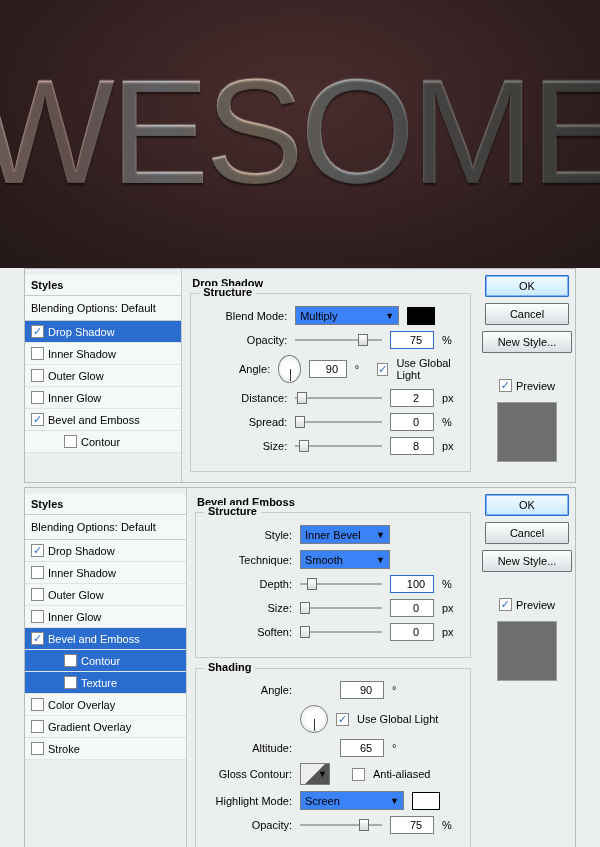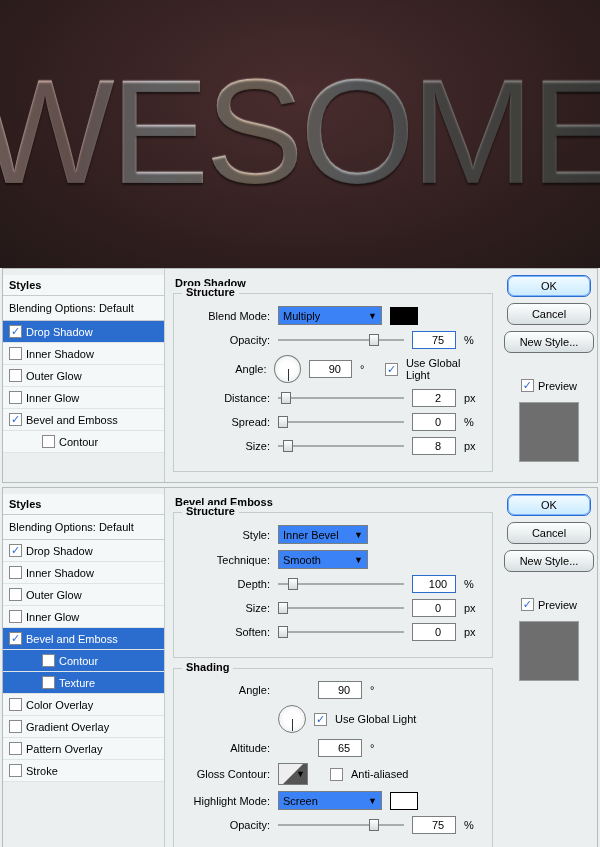--- a/index.html
+++ b/index.html
@@ -29,21 +29,21 @@
     background: linear-gradient(90deg, #d5afa6, #b58c84, #b3b4b8, #c6aa91, #9a9ea1, #746f6c, #6a6962, #4d4f4f);
     -webkit-background-clip: text;
     background-clip: text;
     color: transparent;
     text-shadow: 0 2px 2px rgba(0,0,0,.5), 0 -1px 1px rgba(255,255,255,.15);
     transform: translateY(-2px);
     white-space: nowrap;
   }
   .dialog {
     position: relative;
-    width: 596px;
+    width: 552px;
     margin: 0 auto;
     background: #eceff0;
     border: 1px solid #b6bcbc;
     display: flex;
   }
   .dialog + .dialog { margin-top: 4px; }
   .styles-col {
     width:162px;
     border-right: 1px solid #c6cccc;
     padding: 6px 0 6px 0;
@@ -172,21 +172,21 @@
     width:96px;
     padding:6px;
     display:flex;
     flex-direction:column;
     align-items:center;
     gap:6px;
   }
   .btn {
     width:84px; height:22px;
     border:1px solid #6c7272;
-    border-radius:7px;
+    border-radius:1px;
     background:linear-gradient(#fdffff,#d9e0e2);
     text-align:center;
     line-height:20px;
     cursor:pointer;
   }
   .btn.primary {
     border:1px solid #2b6ccf;
     box-shadow:0 0 0 1px #7db2ff inset;
     background:linear-gradient(#f2fbff,#c9eaff);
   }
@@ -373,24 +373,20 @@
         <div class="style-item">
           <span class="cb"></span>
           <span>Color Overlay</span>
         </div>
         <div class="style-item">
           <span class="cb"></span>
           <span>Gradient Overlay</span>
         </div>
         <div class="style-item">
           <span class="cb"></span>
-          <span>Pattern Overlay</span>
-        </div>
-        <div class="style-item">
-          <span class="cb"></span>
           <span>Stroke</span>
         </div>
       </div>
   </div>
 
   <div class="center-col">
     <div class="section-title">Bevel and Emboss</div>
 
     <div class="section-box">
       <div class="section-sub">Structure</div>

